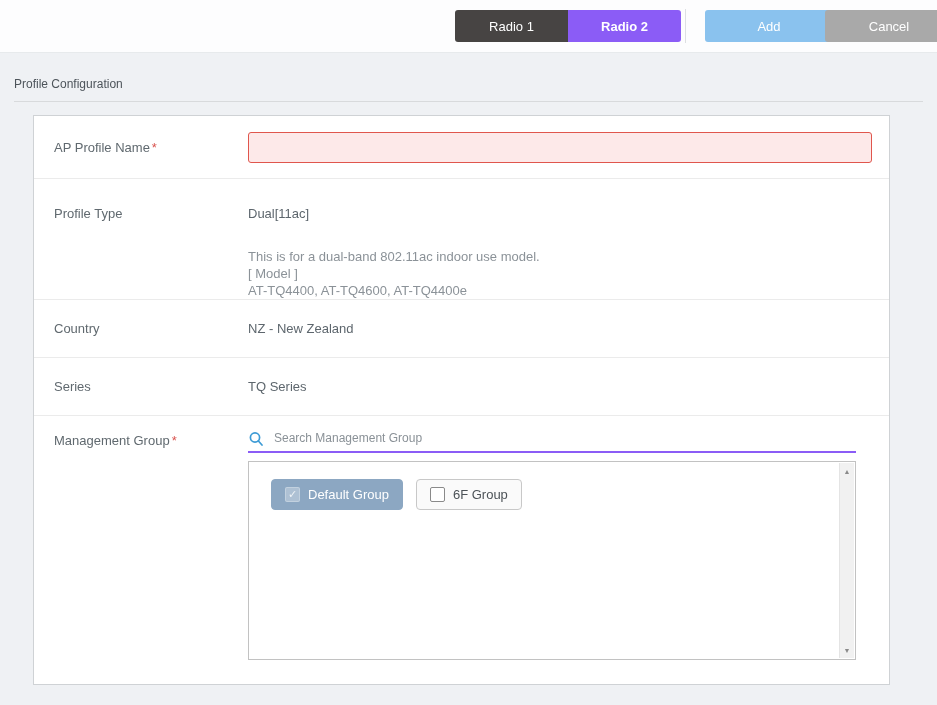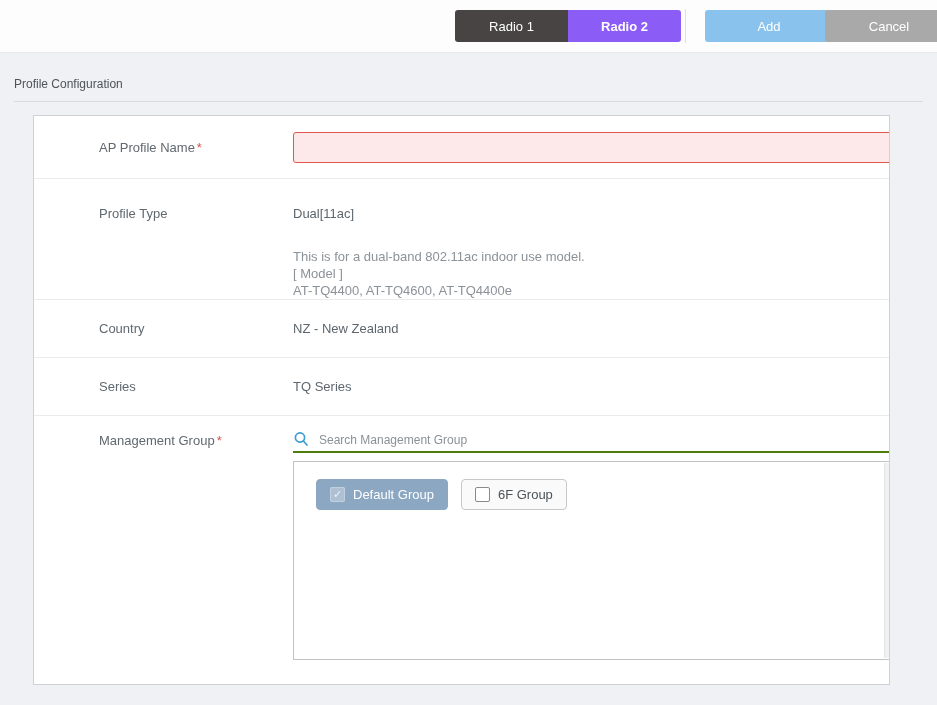--- a/index.html
+++ b/index.html
@@ -54,21 +54,21 @@
     height:1px; background:#d8dadc;
   }
 
   .form-card {
     margin:13px 0 0 33px;
     width:857px; height:570px;
     background:#ffffff;
     border:1px solid #cfd2d5;
     overflow:hidden;
   }
-  .form-row { display:flex; border-top:1px solid #ebebeb;padding-left:45px; }
+  .form-row { display:flex; border-top:1px solid #ebebeb; }
   .form-row:first-child { border-top:none; }
   .row-label {
     width:214px; flex:none;
     padding:0 10px 0 20px;
     color:#60696f;
   }
   .row-value { flex:1; padding-right:20px; }
   .required { color:#d9534f; margin-left:2px; }
 
   .row-name { height:62px; align-items:center; }
@@ -91,22 +91,22 @@
 
   .row-plain { height:58px; align-items:center; }
   .row-plain .row-label, .row-plain .row-value { display:flex; align-items:center; }
 
   .row-mgmt { height:270px; }
   .row-mgmt .row-label { padding-top:17px; }
   .row-mgmt .row-value { padding-top:15px; }
 
   .search-wrap {
     width:608px;
-    display:flex; align-items:flex-end;
-    border-bottom:2px solid #4d7c0f;
+    display:flex; align-items:flex-start;
+    border-bottom:2px solid #8b5cf6;
     padding-bottom:4px;
   }
   .search-icon { flex:none; width:16px; height:16px; margin-right:10px; }
   .search-input {
     flex:1; border:none; outline:none;
     font-family:inherit; font-size:12px; color:#5d666d;
     background:transparent;
   }
   .search-input::placeholder { color:#8a9197; opacity:1; }
 

